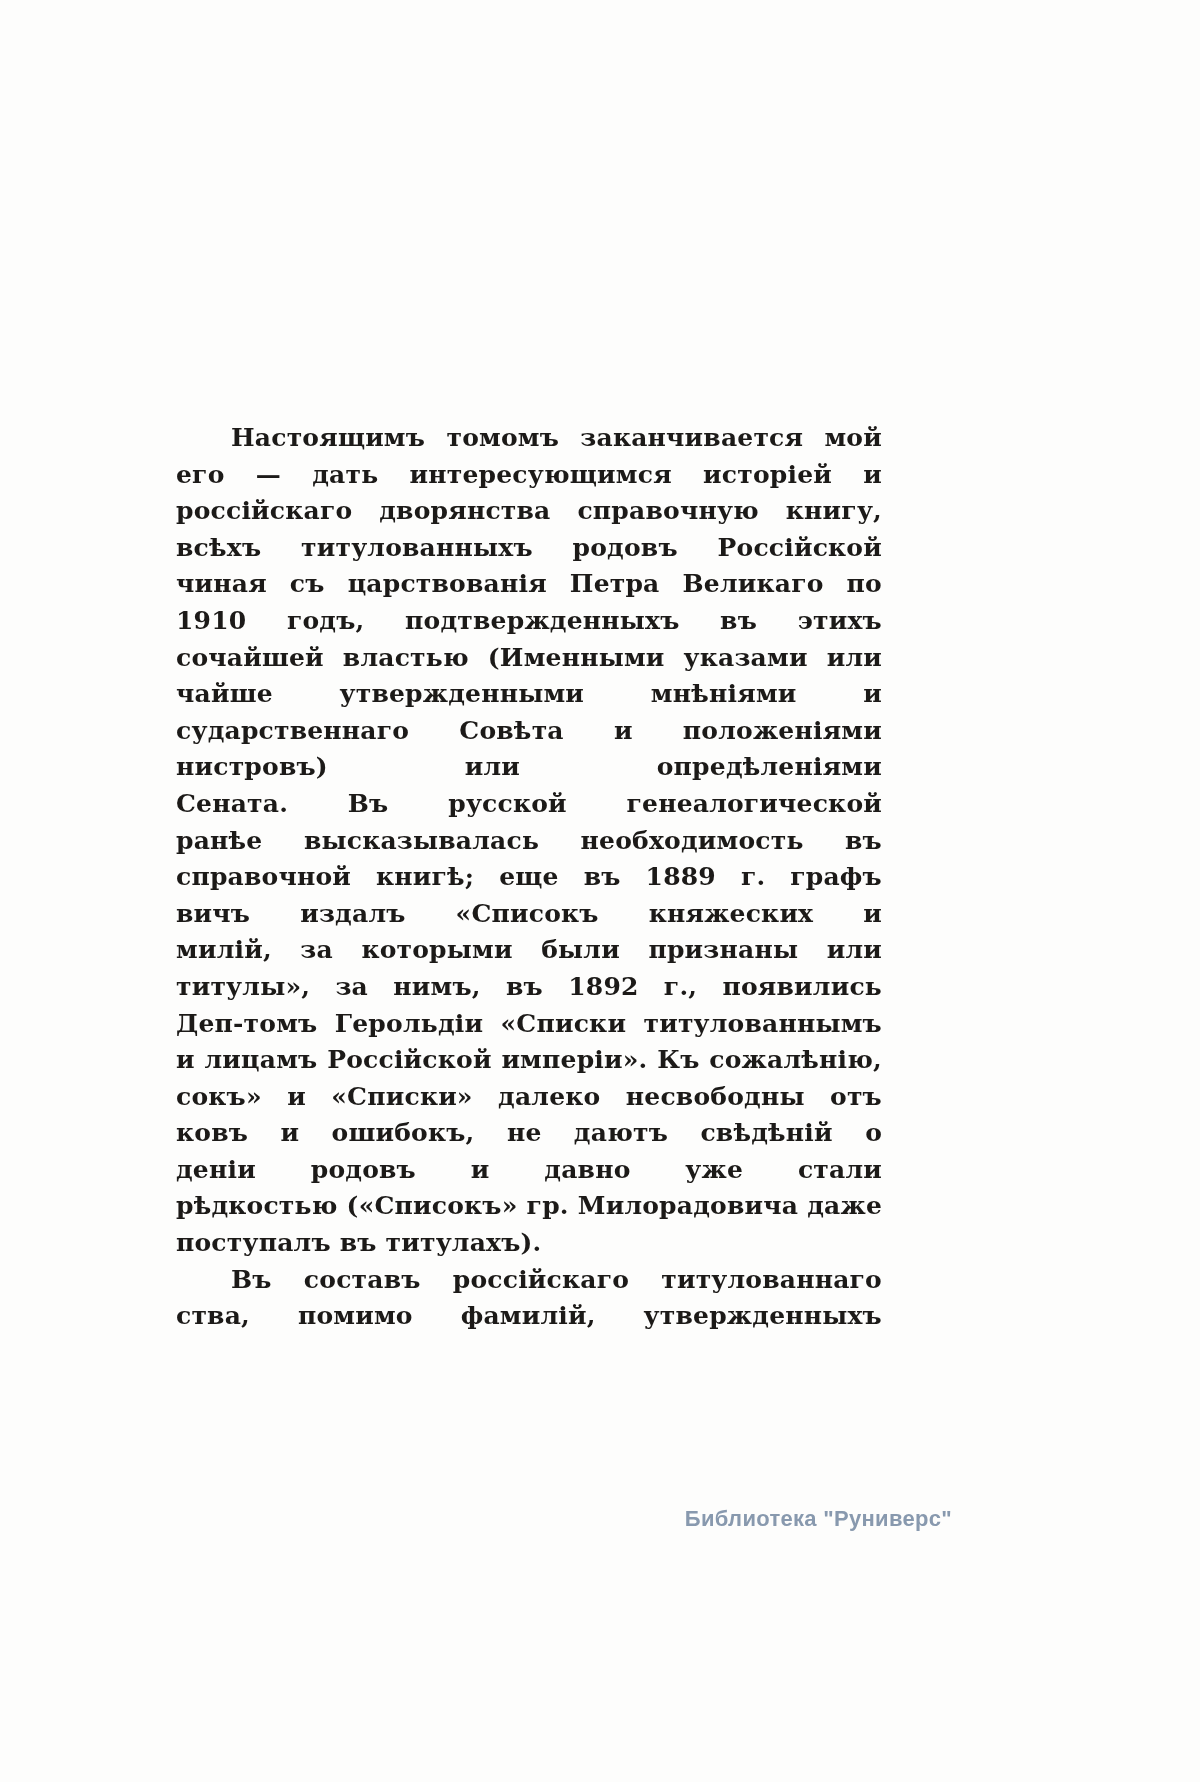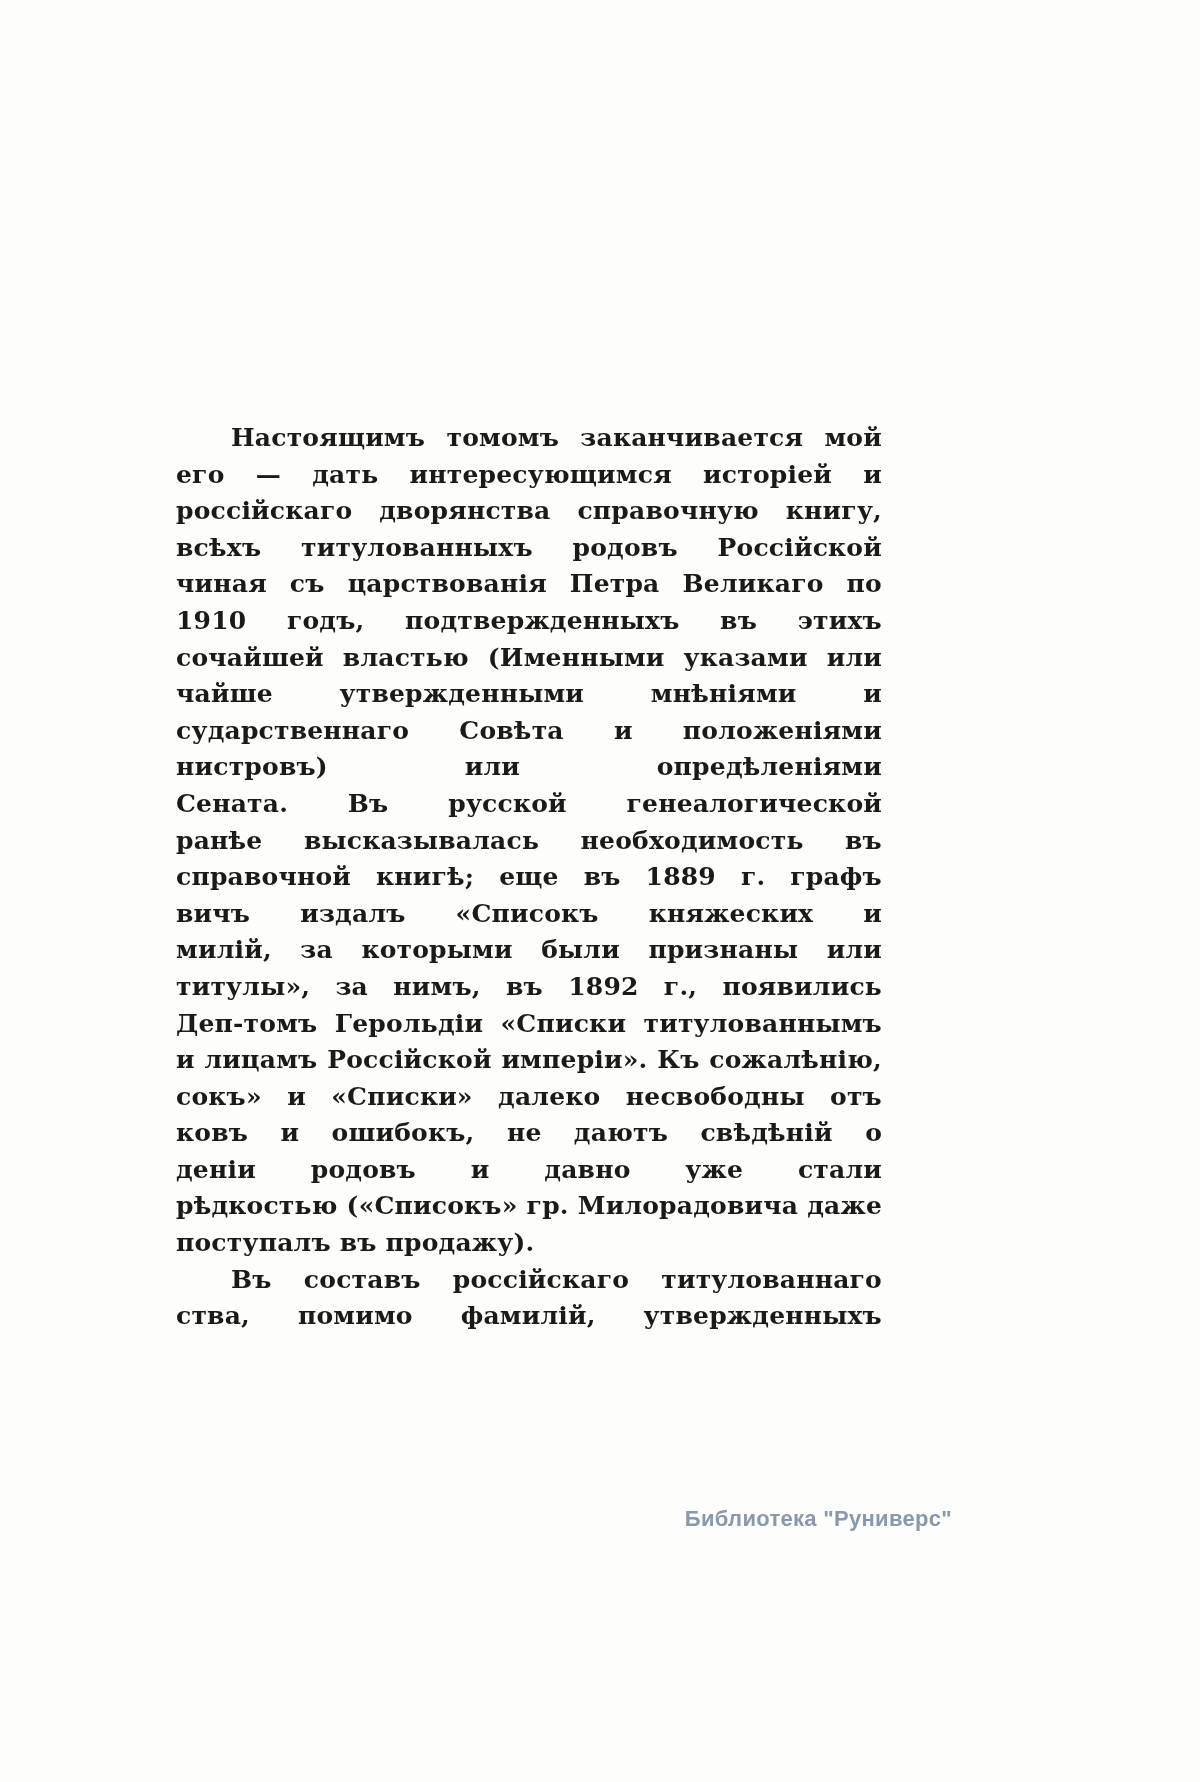--- a/index.html
+++ b/index.html
@@ -78,21 +78,21 @@
         <div class="text-line">справочной книгѣ; еще въ 1889 г. графъ Милорадо-</div>
         <div class="text-line">вичъ издалъ «Списокъ княжеских и графскихъ фа-</div>
         <div class="text-line">милій, за которыми были признаны или утверждены</div>
         <div class="text-line">титулы», за нимъ, въ 1892 г., появились изданные</div>
         <div class="text-line">Деп-томъ Герольдіи «Списки титулованнымъ родамъ</div>
         <div class="text-line">и лицамъ Россійской имперіи». Къ сожалѣнію, «Спи-</div>
         <div class="text-line">сокъ» и «Списки» далеко несвободны отъ пропус-</div>
         <div class="text-line">ковъ и ошибокъ, не даютъ свѣдѣній о происхож-</div>
         <div class="text-line">деніи родовъ и давно уже стали библіографической</div>
         <div class="text-line">рѣдкостью («Списокъ» гр. Милорадовича даже не</div>
-        <div class="text-line no-justify">поступалъ въ продажу).</div>
+        <div class="text-line no-justify">поступалъ въ титулахъ).</div>
       </div>
       <div class="para">
         <div class="text-line first">Въ составъ россійскаго титулованнаго дворян-</div>
         <div class="text-line">ства, помимо фамилій, утвержденныхъ надлежащимъ</div>
       </div>
     </div>
 
   <div class="watermark">Библиотека "Руниверс"</div>
 
 </div>

